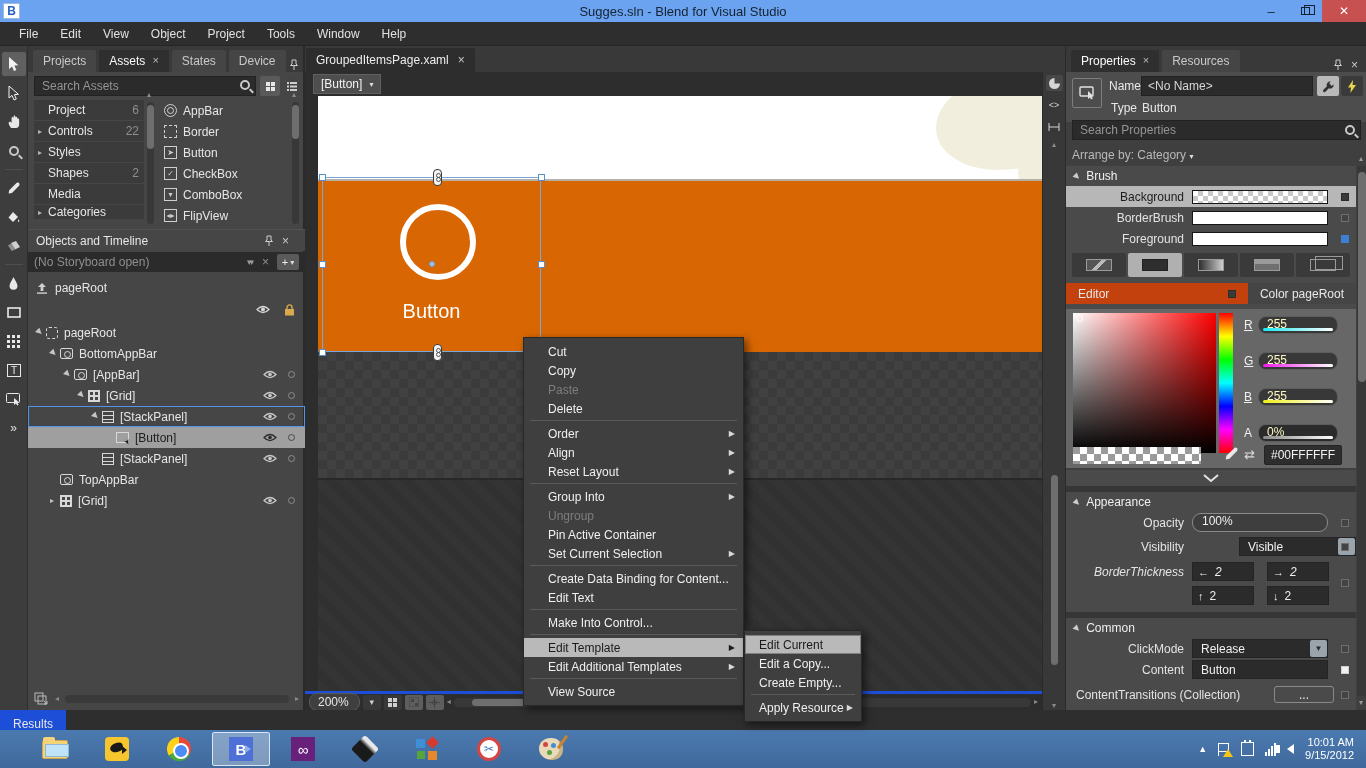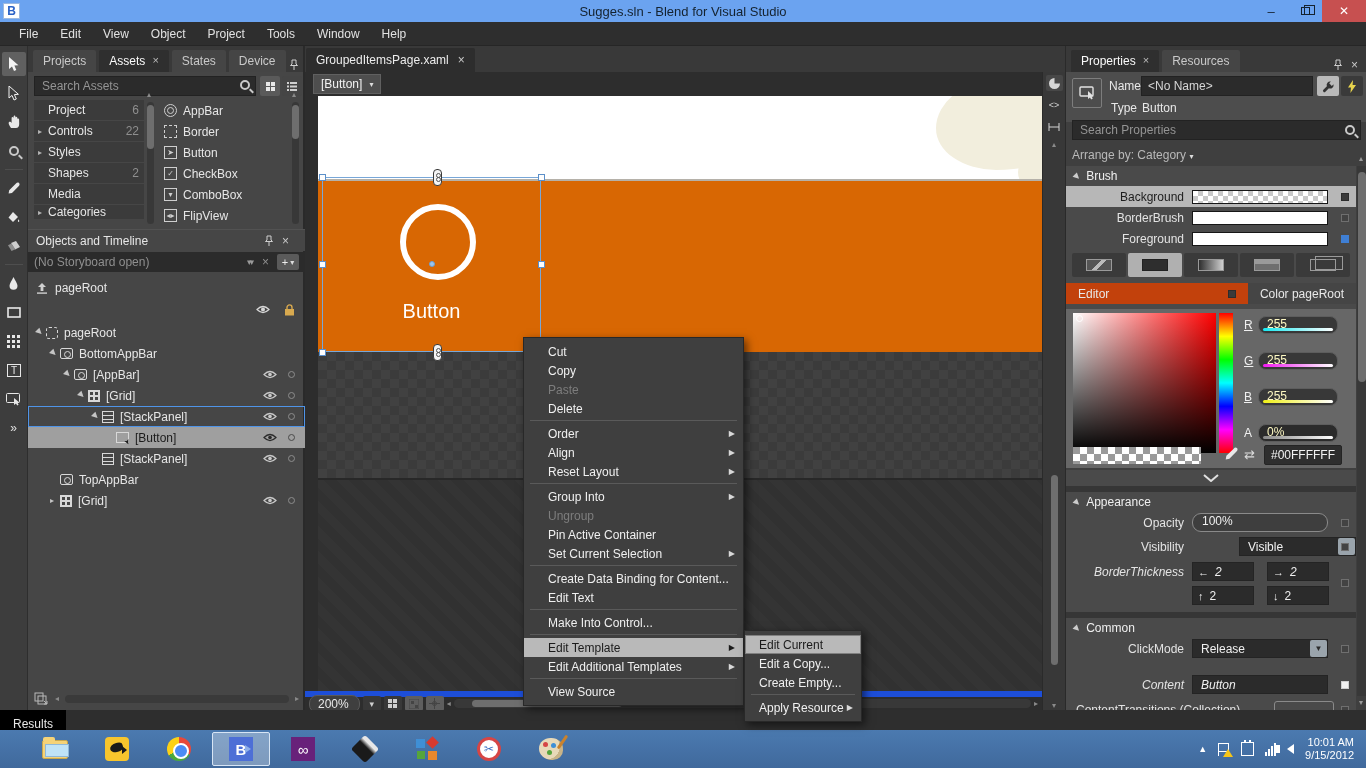--- a/index.html
+++ b/index.html
@@ -97,21 +97,21 @@
 
 #selrect{position:absolute;left:4px;top:81px;width:219px;height:175px;border:1px solid #78a7d8;}
 .handle{position:absolute;width:7px;height:7px;background:#fdfdfd;border:1px solid #5b8fc9;}
 .chain{position:absolute;width:9px;height:17px;background:#f4f4f4;border:1px solid #3a3a3a;border-radius:4px;}
 .chain:before{content:"";position:absolute;left:2px;top:3px;width:3px;height:3px;border:1px solid #555;border-radius:50%;}
 .chain:after{content:"";position:absolute;left:2px;bottom:3px;width:3px;height:3px;border:1px solid #555;border-radius:50%;}
 #selcenter{position:absolute;width:6px;height:6px;border-radius:50%;background:#9cc5ee;border:1px solid #6b9fd4;}
 #abcircle{position:absolute;left:82px;top:108px;width:76px;height:76px;border:6px solid #fff;border-radius:50%;}
 #ablabel{position:absolute;left:4px;top:204px;width:219px;text-align:center;color:#fff;font-size:20px;}
 
-#cbb{position:absolute;left:0;top:645px;width:737px;height:19px;background:#2d2d2d;border-top:6px solid #1d4ed8;display:flex;align-items:center;gap:3px;padding:0 4px;}
+#cbb{position:absolute;left:0;top:645px;width:737px;height:19px;background:#2d2d2d;border-top:3px solid #1d4ed8;display:flex;align-items:center;gap:3px;padding:0 4px;}
 .zoomchip{background:#3f3f3f;border:1px solid #595959;border-radius:8px;padding:1px 10px 1px 8px;color:#e8e8e8;}
 .cbbtn{width:18px;height:15px;display:flex;align-items:center;justify-content:center;color:#cfcfcf;background:#383838;border-radius:2px;font-size:9px;}
 .cbbtn.lit{background:#5e5e5e;color:#fff;}
 #cbb .track{flex:1;height:9px;background:#383838;border-radius:5px;position:relative;}
 #cbb .thumb{position:absolute;left:18px;top:1px;width:150px;height:7px;background:#6e6e6e;border-radius:4px;}
 
 #rightstrip{position:absolute;left:737px;top:26px;width:23px;height:638px;background:#383838;border-left:1px solid #2a2a2a;display:flex;flex-direction:column;align-items:center;padding-top:3px;gap:6px;}
 .rsbtn{width:17px;height:16px;display:flex;align-items:center;justify-content:center;color:#d5d5d5;font-size:9px;background:#474747;border-radius:2px;}
 .rsbtn.plain{background:none;}
 #vtrack{width:9px;flex:1;position:relative;margin:2px 0;}
@@ -188,21 +188,21 @@
 .btfield{width:62px;height:19px;background:#2b2b2b;border:1px solid #242424;color:#f0f0f0;display:flex;align-items:center;gap:6px;padding-left:5px;}
 .btfield .arr{font-size:11px;}
 .darkfield{width:136px;height:19px;background:#2b2b2b;border:1px solid #242424;color:#f0f0f0;display:flex;align-items:center;padding-left:8px;}
 .dotsbtn{width:60px;height:17px;border:1px solid #8a8a8a;border-radius:3px;background:#4a4a4a;color:#eee;display:flex;align-items:center;justify-content:center;}
 #rpscroll{position:absolute;left:291px;top:120px;width:10px;height:530px;background:#383838;}
 #rpscroll .thumb{position:absolute;left:1px;top:6px;width:8px;height:210px;background:#6e6e6e;border-radius:4px;}
 .rpsarr{position:absolute;left:293px;color:#9a9a9a;font-size:8px;}
 
 
 #resultsbar{position:absolute;left:0;top:710px;width:1366px;height:20px;background:#2e2e2e;display:flex;align-items:flex-end;}
-#resultsbar .rtab{background:#000000;color:#e8e8e8;padding:7px 13px;height:20px;}
+#resultsbar .rtab{background:#1d4ed8;color:#e8e8e8;padding:7px 13px;height:20px;}
 #taskbar{position:absolute;left:0;top:730px;width:1366px;height:38px;background:linear-gradient(#4b7ab0,#40699c);display:flex;align-items:center;padding-left:26px;}
 .appbtn{width:58px;height:34px;display:flex;align-items:center;justify-content:center;margin-right:4px;border-radius:2px;}
 .appbtn.active{background:rgba(255,255,255,.32);border:1px solid #d7e5f5;}
 .ticofolder{width:26px;height:19px;background:#f5d378;border-radius:2px;position:relative;border:1px solid #c9a84c;}
 .ticofolder:before{content:"";position:absolute;left:0;top:-4px;width:12px;height:4px;background:#f5d378;border-radius:2px 2px 0 0;}
 .ticofolder:after{content:"";position:absolute;left:2px;top:3px;width:22px;height:11px;background:#bfe3f7;border:1px solid #8fb8d8;}
 .ticobird{width:24px;height:24px;background:#f7c52d;border-radius:4px;position:relative;}
 .ticobird:after{content:"";position:absolute;left:5px;top:6px;width:13px;height:9px;background:#1a1a1a;border-radius:60% 40% 50% 50%;transform:rotate(-12deg);}
 .ticobird:before{content:"";position:absolute;right:2px;top:9px;border-top:4px solid transparent;border-bottom:4px solid transparent;border-left:5px solid #1a1a1a;}
 .ticochrome{width:24px;height:24px;border-radius:50%;background:conic-gradient(#e8483a 0 33%,#4aa93c 33% 66%,#fcd116 66% 100%);position:relative;}
@@ -910,21 +910,21 @@
         <span>Common</span>
       </div>
     <div class="prow">
         <span class="plabel">ClickMode</span>
         <span class="pdrop">
           <span>Release</span>
           <span class="db">▼</span>
         </span>
         <span class="mark"></span>
       </div>
-    <div class="prow" style="margin-top:15px;font-style:italic;">
+    <div class="prow" style="margin-top:0;">
         <span class="plabel">Content</span>
         <span class="darkfield">Button</span>
         <span class="mark white"></span>
       </div>
     <div class="prow" style="margin-top:4px;">
         <span style="padding-left:10px;color:#e3e3e3;flex:1;">ContentTransitions (Collection)</span>
         <span class="dotsbtn" style="margin-right:22px;">...</span>
         <span class="mark"></span>
       </div>
   </div>

